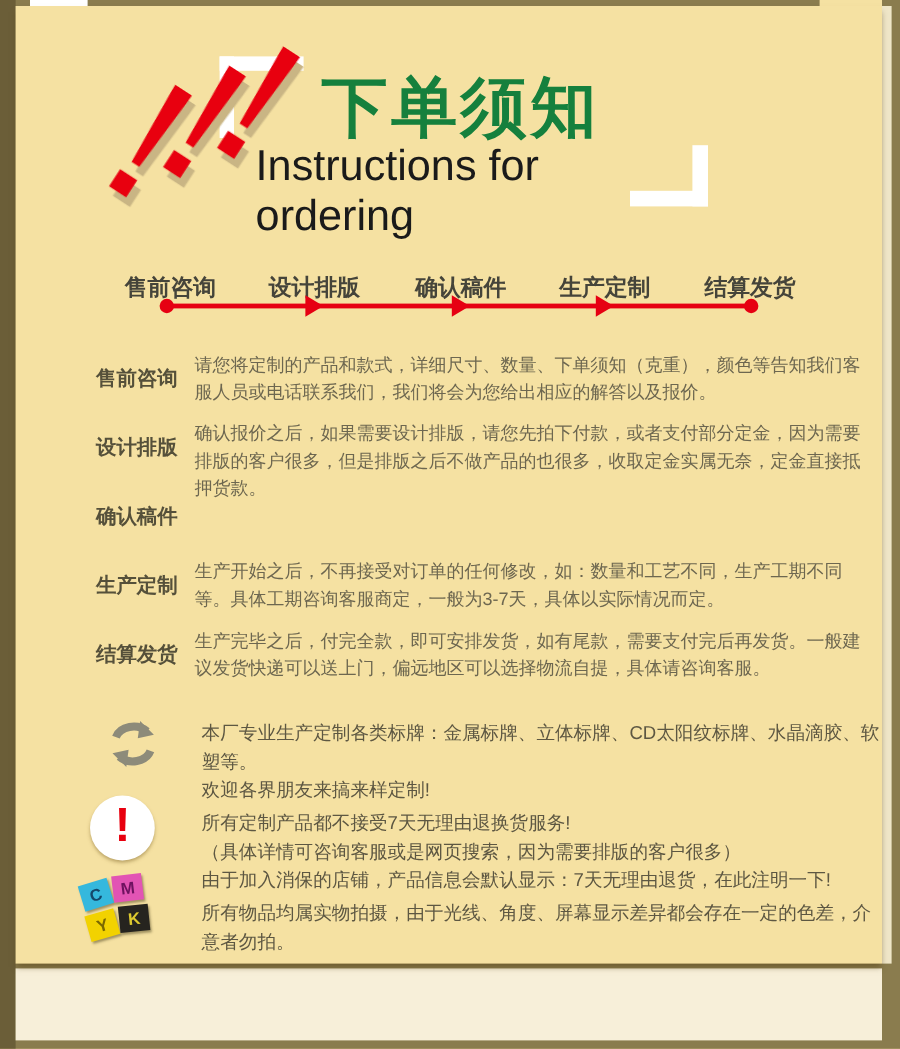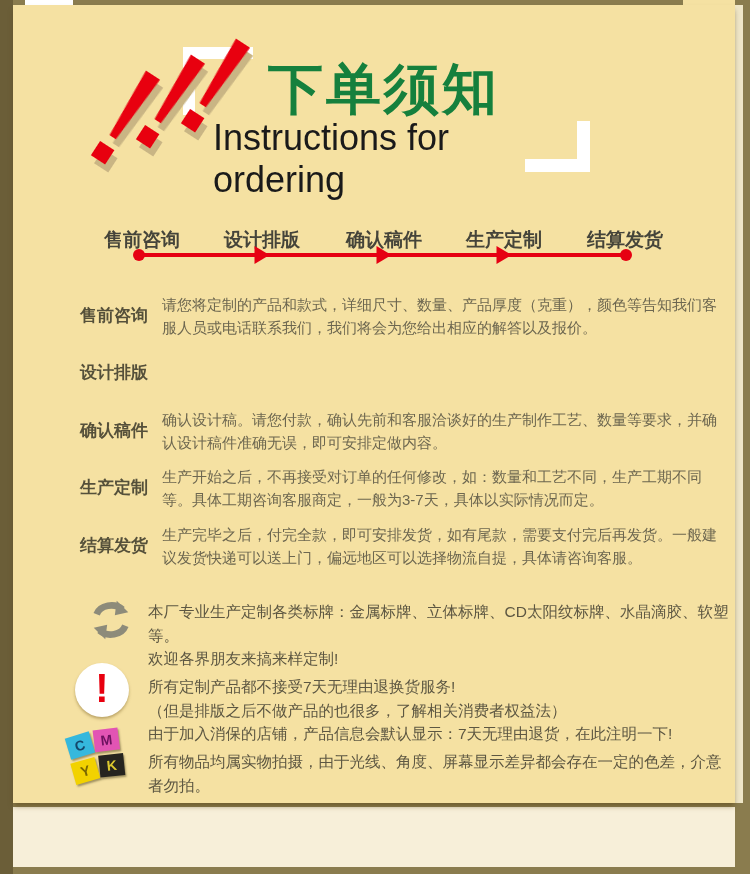--- a/index.html
+++ b/index.html
@@ -68,21 +68,21 @@
   }
 
   
   .step-row{position:absolute;left:67px;width:640px;display:flex;}
   .step-label{width:72px;flex:0 0 72px;padding-top:11px;
     font-size:17px;font-weight:bold;color:#55503a;white-space:nowrap;}
   .step-text{margin-left:10px;width:556px;font-size:15px;line-height:23px;color:#6d6750;}
 
   
   .note{position:absolute;display:flex;}
-  .note-text{font-size:15.5px;line-height:23.5px;color:#5d5742;}
+  .note-text{font-size:15.5px;line-height:23.5px;color:#5d5742;margin-left:20px;}
 
   .recycle-wrap{position:absolute;left:75px;top:592px;width:46px;height:46px;}
   .warn-circle{
     position:absolute;left:62px;top:658px;width:54px;height:54px;border-radius:50%;
     background:#fff;box-shadow:0 2px 3px rgba(140,115,55,0.55);
     display:flex;align-items:center;justify-content:center;
   }
   .warn-glyph{color:#e8000f;font-size:40px;font-weight:bold;line-height:1;padding-bottom:4px;}
 
   .cmyk{
@@ -138,28 +138,28 @@
   <div class="tl-line">
     <div class="tl-dot start"></div>
     <div class="tl-arrow" style="left:123px;"></div>
     <div class="tl-arrow" style="left:245px;"></div>
     <div class="tl-arrow" style="left:365px;"></div>
     <div class="tl-dot end"></div>
   </div>
 
   <div class="step-row" style="top:288px;">
     <div class="step-label">售前咨询</div>
-    <div class="step-text">请您将定制的产品和款式，详细尺寸、数量、产品厚度（克重），颜色等告知我们客服人员或电话联系我们，我们将会为您给出相应的解答以及报价。</div>
+    <div class="step-text">请您将定制的产品和款式，详细尺寸、数量、下单须知（克重），颜色等告知我们客服人员或电话联系我们，我们将会为您给出相应的解答以及报价。</div>
   </div>
   <div class="step-row" style="top:345px;">
     <div class="step-label">设计排版</div>
+    <div class="step-text">确认报价之后，如果需要设计排版，请您先拍下付款，或者支付部分定金，因为需要排版的客户很多，但是排版之后不做产品的也很多，收取定金实属无奈，定金直接抵押货款。</div>
   </div>
   <div class="step-row" style="top:403px;">
     <div class="step-label">确认稿件</div>
-    <div class="step-text">确认设计稿。请您付款，确认先前和客服洽谈好的生产制作工艺、数量等要求，并确认设计稿件准确无误，即可安排定做内容。</div>
   </div>
   <div class="step-row" style="top:460px;">
     <div class="step-label">生产定制</div>
     <div class="step-text">生产开始之后，不再接受对订单的任何修改，如：数量和工艺不同，生产工期不同等。具体工期咨询客服商定，一般为3-7天，具体以实际情况而定。</div>
   </div>
   <div class="step-row" style="top:518px;">
     <div class="step-label">结算发货</div>
     <div class="step-text">生产完毕之后，付完全款，即可安排发货，如有尾款，需要支付完后再发货。一般建议发货快递可以送上门，偏远地区可以选择物流自提，具体请咨询客服。</div>
   </div>
 
@@ -177,21 +177,21 @@
       <div>欢迎各界朋友来搞来样定制!</div>
     </div>
   </div>
 
   <div class="warn-circle">
     <div class="warn-glyph">!</div>
   </div>
   <div class="note" style="left:135px;top:670px;">
     <div class="note-text">
       <div>所有定制产品都不接受7天无理由退换货服务!</div>
-      <div>（但是排版之后不做产品的也很多，了解相关消费者权益法）</div>
+      <div>（具体详情可咨询客服或是网页搜索，因为需要排版的客户很多）</div>
       <div>由于加入消保的店铺，产品信息会默认显示：7天无理由退货，在此注明一下!</div>
     </div>
   </div>
 
   <div class="cmyk">
     <div class="chip chip-c">C</div>
     <div class="chip chip-m">M</div>
     <div class="chip chip-y">Y</div>
     <div class="chip chip-k">K</div>
   </div>

